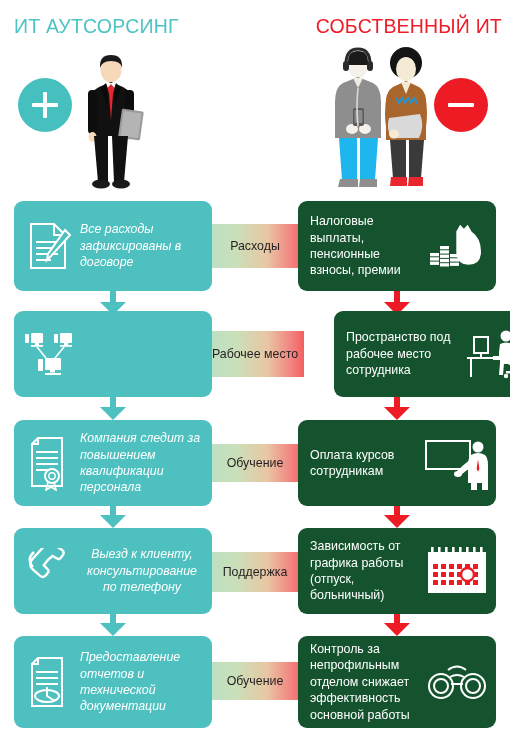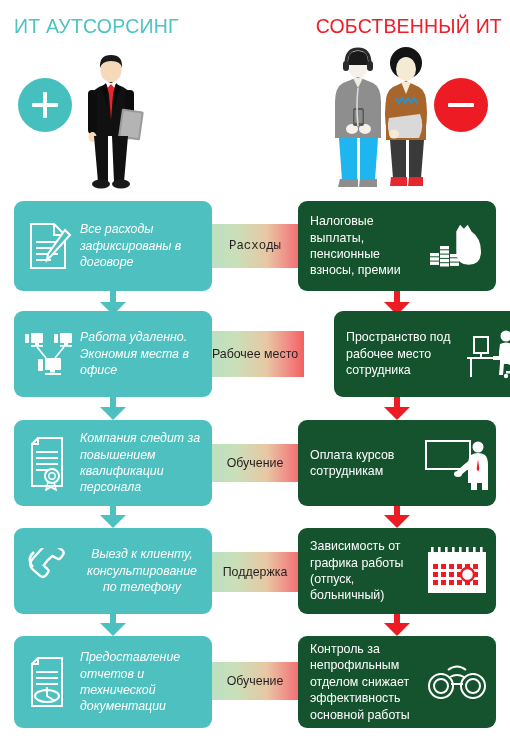--- a/index.html
+++ b/index.html
@@ -205,21 +205,21 @@
 
       <path d="M65 94 L81 94 L81 132 L68 132 Z" fill="#3a3a3a"></path>
       <path d="M84 94 L99 94 L96 132 L84 132 Z" fill="#3a3a3a"></path>
 
       <path d="M66 131 L82 131 L82 140 L65 140 Z" fill="#e8262d"></path>
       <path d="M84 131 L98 131 L98 140 L83 140 Z" fill="#e8262d"></path>
     </svg>
   </div>
 
   <div class="row" style="top:201px;">
-    <div class="connector" style="top:23px; height:44px;font-family:Liberation Mono, monospace;">
+    <div class="connector" style="top:23px; height:44px;">
       <span>Расходы</span>
     </div>
     <div class="card teal" style="top:0; height:90px;">
       <div class="icon">
         <svg width="48" height="52" viewBox="0 0 48 52">
           <path d="M6 4 h23 l11 11 v33 h-34 z" fill="none" stroke="#ffffff" stroke-width="2"></path>
           <path d="M29 4 v11 h11" fill="none" stroke="#ffffff" stroke-width="2"></path>
           <g stroke="#ffffff" stroke-width="2">
             <line x1="11" y1="22" x2="33" y2="22"></line>
             <line x1="11" y1="28" x2="33" y2="28"></line>
@@ -282,21 +282,20 @@
             <rect x="39" y="3" width="12" height="10" rx="1"></rect>
             <rect x="43" y="13" width="4" height="2"></rect>
             <rect x="39" y="15" width="12" height="1.8"></rect>
             <rect x="17" y="29" width="5" height="12" rx="0.8"></rect>
             <rect x="24" y="28" width="16" height="12" rx="1"></rect>
             <rect x="29" y="40" width="5" height="2.5"></rect>
             <rect x="24" y="43" width="16" height="2"></rect>
           </g>
         </svg>
       </div>
-      <div class="txt">Работа удаленно. Экономия места в офисе</div>
     </div>
     <div class="card red" style="top:0; height:86px;margin-left:36px;">
       <div class="icon">
         <svg width="62" height="54" viewBox="0 0 62 54">
           <g fill="none" stroke="#ffffff" stroke-width="2">
             <path d="M12 10 h14 v16 h-14 z"></path>
             <line x1="19" y1="26" x2="19" y2="31"></line>
             <line x1="5" y1="31" x2="52" y2="31"></line>
             <line x1="9" y1="31" x2="9" y2="50"></line>
           </g>

